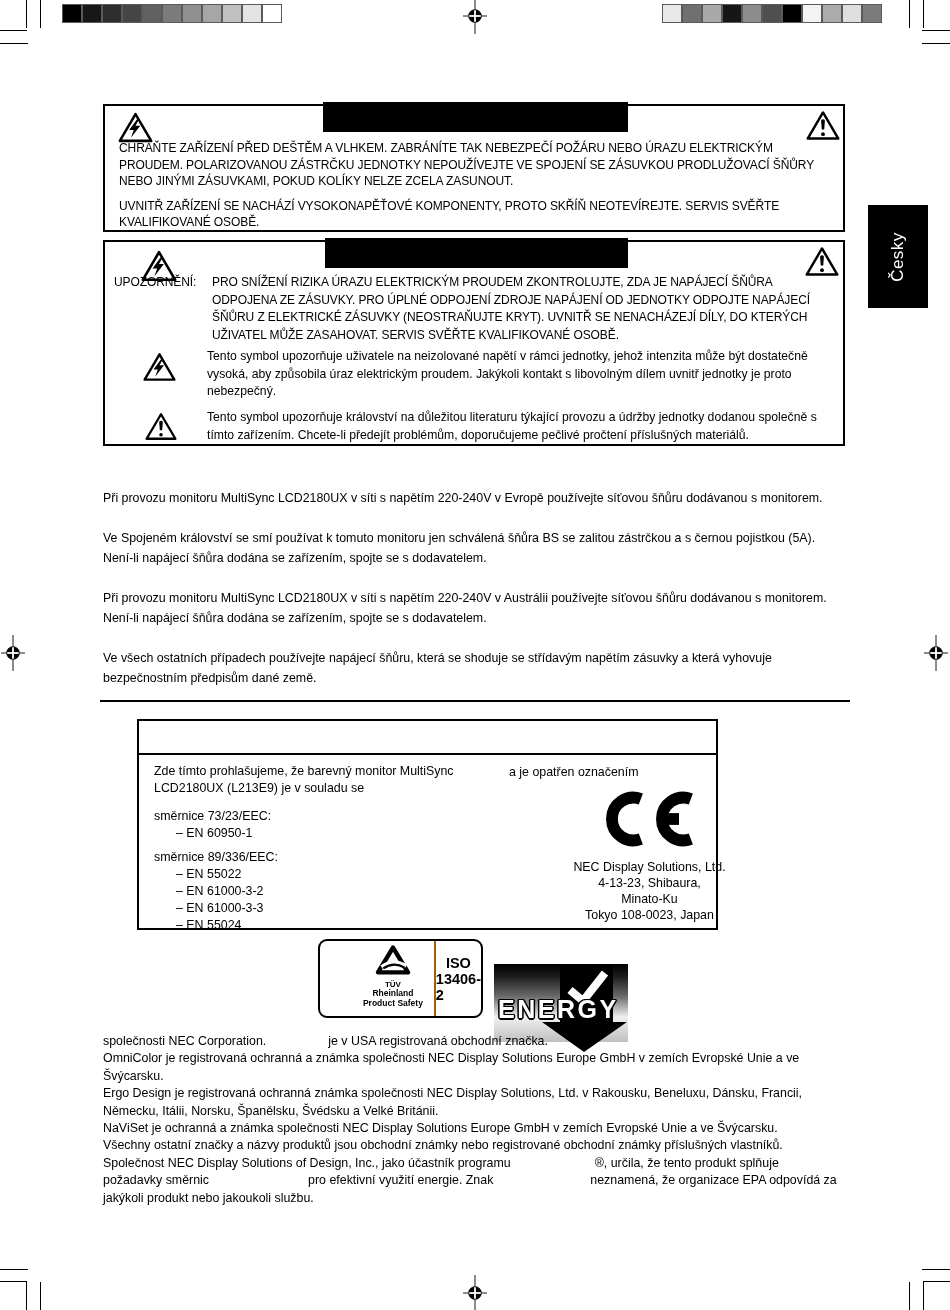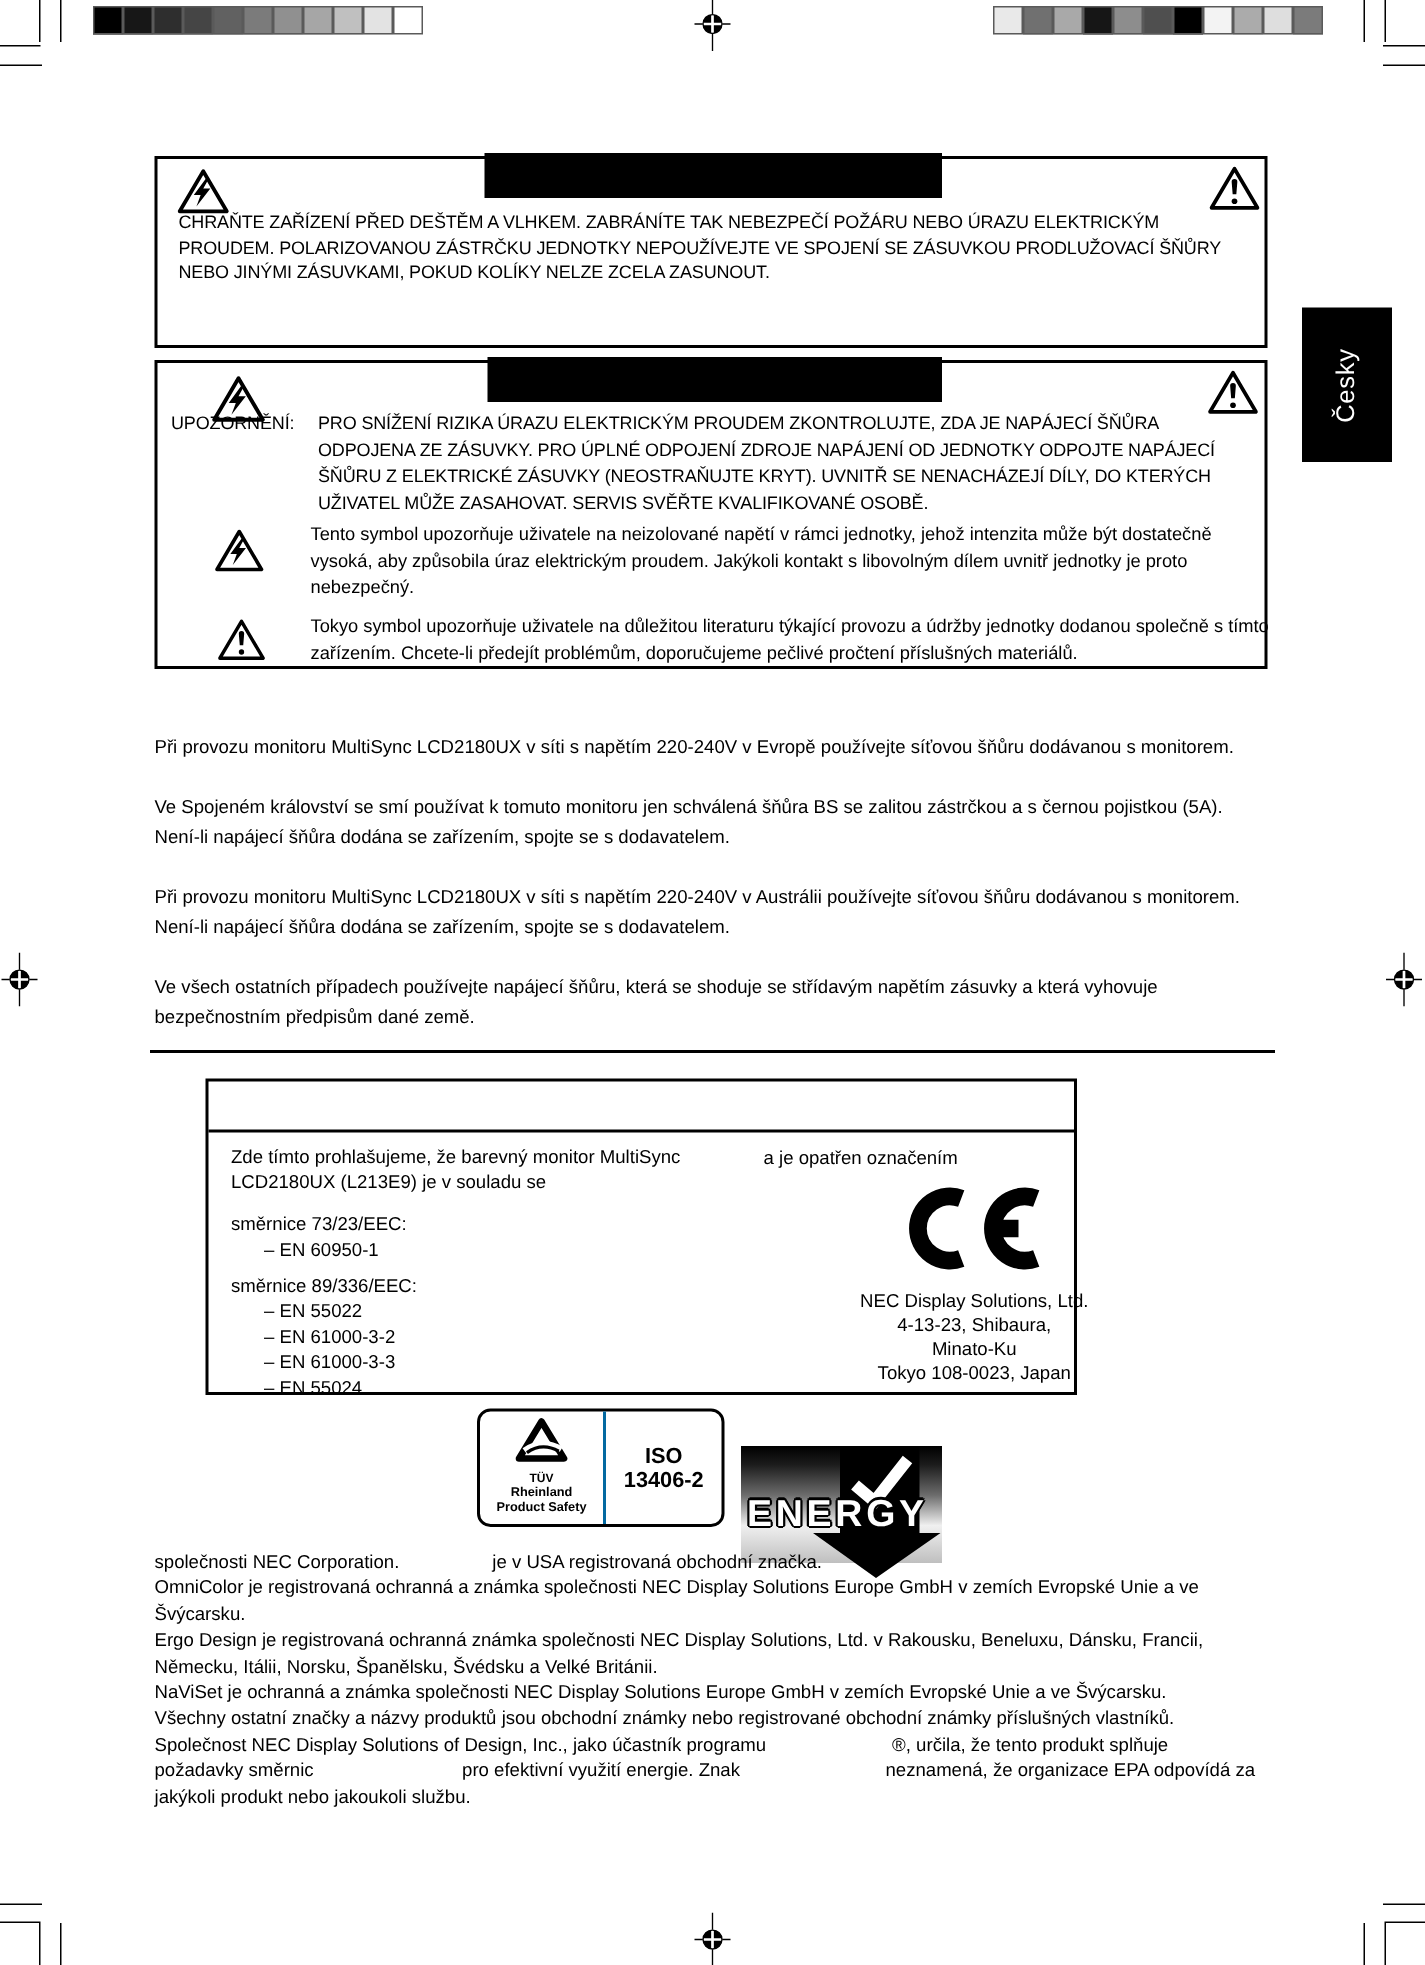--- a/index.html
+++ b/index.html
@@ -41,21 +41,21 @@
   .decl-header { position: absolute; left: 0; top: 0; width: 100%; height: 34px; border-bottom: 2px solid #000; }
   .decl-intro { position: absolute; left: 15px; top: 42px; width: 312px; font-size: 12.4px; line-height: 16.5px; }
   .decl-dirs { position: absolute; left: 15px; top: 80px; font-size: 12.4px; line-height: 17px; }
   .dir-title { margin-top: 7px; }
   .dir-item { padding-left: 22px; }
   .decl-right-label { position: absolute; left: 370px; top: 44px; font-size: 12.4px; }
   .ce-mark { position: absolute; left: 460px; top: 60px; }
   .decl-address { position: absolute; left: 388px; top: 138px; width: 245px; text-align: center; font-size: 12.4px; line-height: 16px; }
   
   .tuv { position: absolute; left: 318px; top: 939px; width: 165px; height: 79px; border: 2.5px solid #000; border-radius: 9px; display: flex; background: #fff; }
-  .tuv-left { width: 84px; border-right: 2px solid #0369a1; display: flex; flex-direction: column; align-items: center; padding-top: 4px; }
+  .tuv-left { width: 84px; border-right: 2px solid #a16207; display: flex; flex-direction: column; align-items: center; padding-top: 4px; margin-left: 32px; }
   .tuv-t1 { font-size: 8px; font-weight: bold; line-height: 9px; margin-top: 1px; }
   .tuv-t2 { font-size: 8.5px; font-weight: bold; line-height: 9.5px; }
   .tuv-t3 { font-size: 8.5px; font-weight: bold; line-height: 9.5px; }
   .tuv-right { flex: 1; display: flex; flex-direction: column; align-items: center; justify-content: center; font-weight: bold; font-size: 14.5px; line-height: 16px; }
   .energy { position: absolute; left: 494px; top: 940px; width: 134px; height: 78px; margin-top: 24px; }
   .energy-bg { position: absolute; left: 0; top: 0; width: 134px; height: 78px;
     background: linear-gradient(180deg, #000 0%, #1c1c1c 16%, #6c6c6c 42%, #f0f0f0 68%, #bfbfbf 100%); }
   .energy-svg { position: absolute; left: 0; top: 0; overflow: visible; }
   .energy-word { position: absolute; left: 4px; top: 33px; color: #fff; font-weight: bold; font-size: 25px; letter-spacing: 2.5px; line-height: 25px;
     text-shadow: -1.5px 0 #000, 1.5px 0 #000, 0 -1.5px #000, 0 1.5px #000, -1px -1px #000, 1px 1px #000, -1px 1px #000, 1px -1px #000; }
@@ -160,20 +160,21 @@
     </span>
     <span class="wicon" style="left:701px; top:4px;">
       <svg width="34" height="31" viewBox="0 0 36 32">
         <path d="M18 2.2 L34.2 29.8 H1.8 Z" fill="#fff" stroke="#000" stroke-width="2.6" stroke-linejoin="round"></path>
         <path d="M18 9.5 c1.4 0 2.1 .9 2 2.1 l-.7 8.6 h-2.6 l-.7 -8.6 c-.1 -1.2 .6 -2.1 2 -2.1 z" fill="#000"></path>
         <circle cx="18" cy="25.2" r="2" fill="#000"></circle>
       </svg>
     </span>
     <div class="wtext">
         <p>CHRAŇTE ZAŘÍZENÍ PŘED DEŠTĚM A VLHKEM. ZABRÁNÍTE TAK NEBEZPEČÍ POŽÁRU NEBO ÚRAZU ELEKTRICKÝM PROUDEM. POLARIZOVANOU ZÁSTRČKU JEDNOTKY NEPOUŽÍVEJTE VE SPOJENÍ SE ZÁSUVKOU PRODLUŽOVACÍ ŠŇŮRY NEBO JINÝMI ZÁSUVKAMI, POKUD KOLÍKY NELZE ZCELA ZASUNOUT.</p>
+        <p>UVNITŘ ZAŘÍZENÍ SE NACHÁZÍ VYSOKONAPĚŤOVÉ KOMPONENTY, PROTO SKŘÍŇ NEOTEVÍREJTE. SERVIS SVĚŘTE KVALIFIKOVANÉ OSOBĚ.</p>
       </div>
   </div>
 
   <div class="wbox" style="left:103px; top:240px; width:742px; height:206px;">
     <div class="redact" style="left:220px; top:-4px; width:303px; height:30px;"></div>
     <span class="wicon" style="left:36px; top:8px;">
       <svg width="36" height="32" viewBox="0 0 36 32">
         <path d="M18 2.2 L34.2 29.8 H1.8 Z" fill="#fff" stroke="#000" stroke-width="2.6" stroke-linejoin="round"></path>
         <path d="M19.6 7.5 L11.5 18.6 h4.7 l-2.9 7.9 9.6 -12.4 h-4.9 l3.7 -6.6 z" fill="#000"></path>
       </svg>
@@ -196,21 +197,21 @@
       </svg>
     </span>
     <div class="note-text" style="top:106px;">Tento symbol upozorňuje uživatele na neizolované napětí v rámci jednotky, jehož intenzita může být dostatečně vysoká, aby způsobila úraz elektrickým proudem. Jakýkoli kontakt s libovolným dílem uvnitř jednotky je proto nebezpečný.</div>
     <span class="wicon" style="left:40px; top:170px;">
       <svg width="32" height="29" viewBox="0 0 36 32">
         <path d="M18 2.2 L34.2 29.8 H1.8 Z" fill="#fff" stroke="#000" stroke-width="2.6" stroke-linejoin="round"></path>
         <path d="M18 9.5 c1.4 0 2.1 .9 2 2.1 l-.7 8.6 h-2.6 l-.7 -8.6 c-.1 -1.2 .6 -2.1 2 -2.1 z" fill="#000"></path>
         <circle cx="18" cy="25.2" r="2" fill="#000"></circle>
       </svg>
     </span>
-    <div class="note-text" style="top:167px;">Tokyo symbol upozorňuje uživatele na důležitou literaturu týkající provozu a údržby jednotky dodanou společně s tímto zařízením. Chcete-li předejít problémům, doporučujeme pečlivé pročtení příslušných materiálů.</div>
+    <div class="note-text" style="top:167px;">Tento symbol upozorňuje království na důležitou literaturu týkající provozu a údržby jednotky dodanou společně s tímto zařízením. Chcete-li předejít problémům, doporučujeme pečlivé pročtení příslušných materiálů.</div>
   </div>
 
   <div class="pcord">
       <p>Při provozu monitoru MultiSync LCD2180UX v síti s napětím 220-240V v Evropě používejte síťovou šňůru dodávanou s monitorem.</p>
       <p>Ve Spojeném království se smí používat k tomuto monitoru jen schválená šňůra BS se zalitou zástrčkou a s černou pojistkou (5A). Není-li napájecí šňůra dodána se zařízením, spojte se s dodavatelem.</p>
       <p>Při provozu monitoru MultiSync LCD2180UX v síti s napětím 220-240V v Austrálii používejte síťovou šňůru dodávanou s monitorem. Není-li napájecí šňůra dodána se zařízením, spojte se s dodavatelem.</p>
       <p>Ve všech ostatních případech používejte napájecí šňůru, která se shoduje se střídavým napětím zásuvky a která vyhovuje bezpečnostním předpisům dané země.</p>
     </div>
 
   <div class="hrule"></div>

